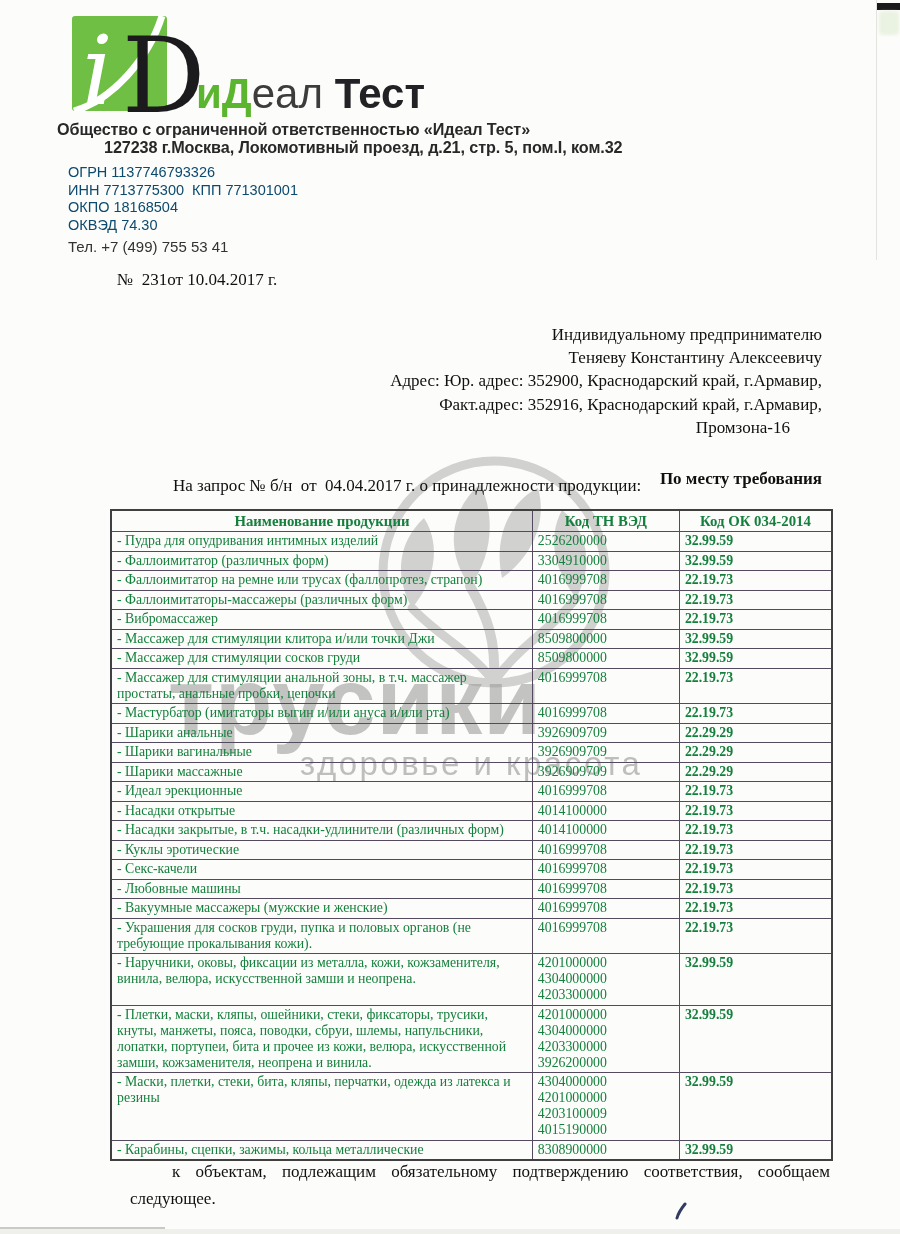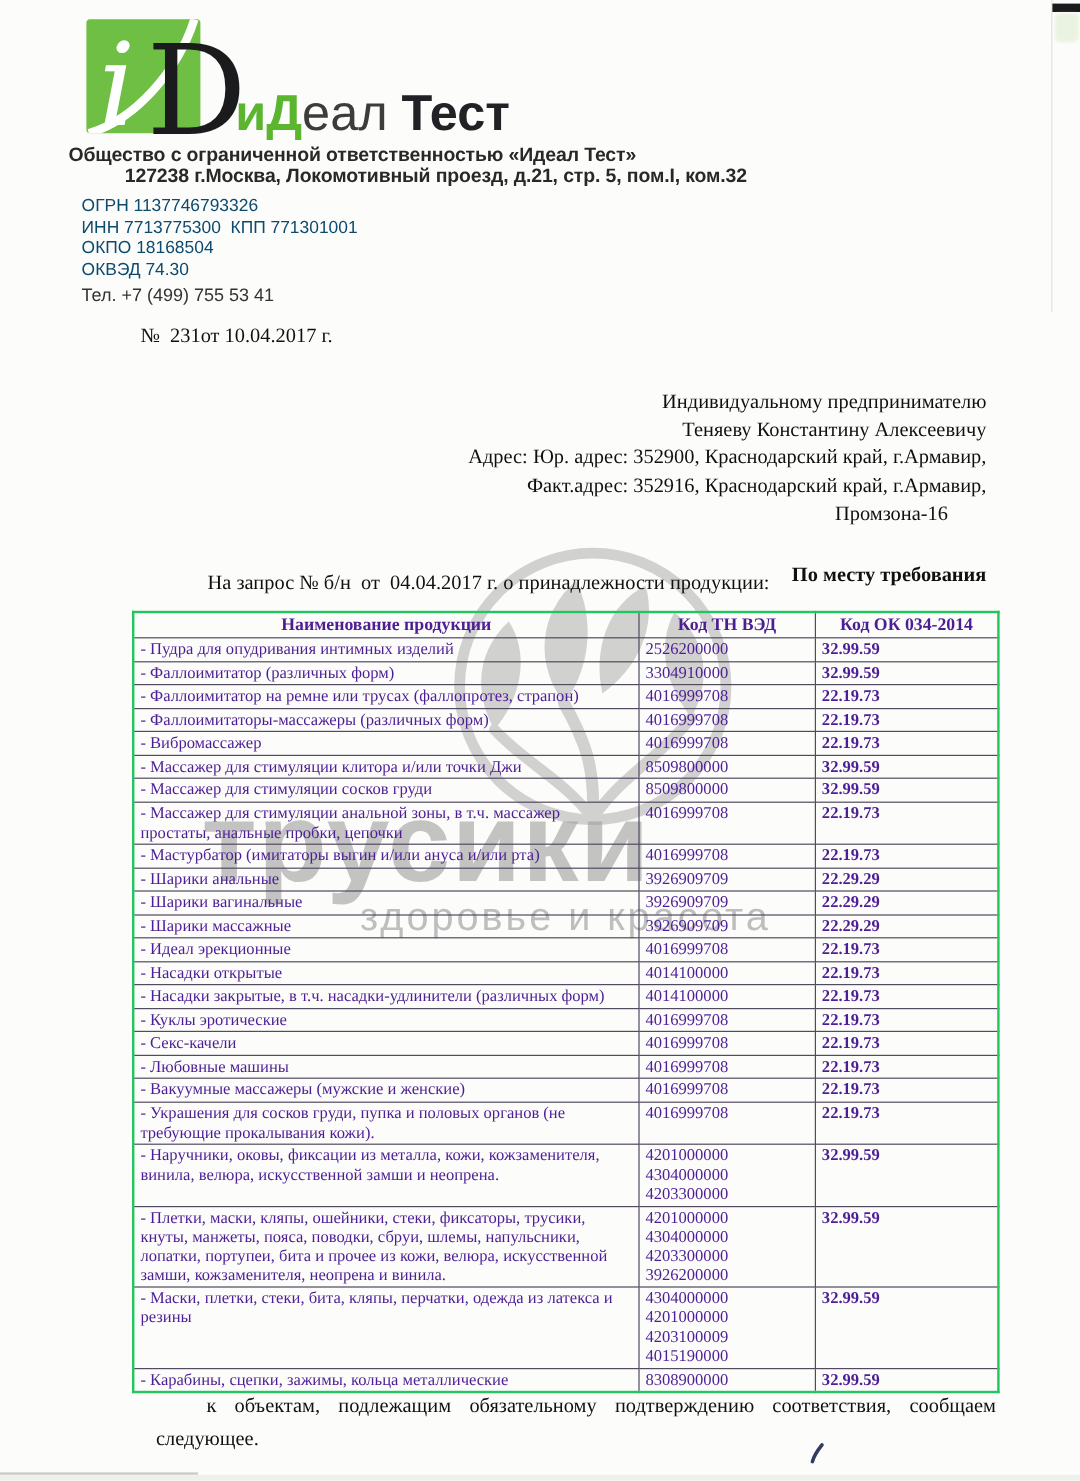--- a/index.html
+++ b/index.html
@@ -23,22 +23,22 @@
   .wordmark{font-family:"Liberation Sans", sans-serif;font-size:42px;line-height:36px;white-space:nowrap;}
   .wm-green{color:#5bb52e;font-weight:bold;}
   .wm-mid{color:#3c3c3c;font-weight:normal;}
   .wm-strong{color:#222226;font-weight:bold;}
   .serif17{font-size:17px;line-height:23.2px;color:#101010;}
   .pre{white-space:pre-wrap;}
   .right-block{text-align:right;margin-top:23px;}
   .bold{font-weight:bold;}
   
   table.products{border-collapse:collapse;width:723px;table-layout:fixed;
-                 font-size:13.8px;line-height:16px;background:transparent;color:#4c1d95;
-                 border:2px solid #22c55e;}
+                 font-size:13.8px;line-height:16px;background:transparent;color:#15803d;
+                 border:2px solid #404040;}
   table.products th, table.products td{border:1.5px solid #544a60;vertical-align:top;
                  padding:1px 5px 1.5px 5px;overflow:hidden;}
   table.products th{font-size:14.8px;font-weight:bold;text-align:center;padding:2px 2px;}
   td.c-name{width:410px;}
   td.c-tn{width:140px;padding-left:9px;white-space:pre-line;}
   td.c-ok{width:145px;padding-left:11px;font-weight:bold;}
   
   .closing{font-size:17px;line-height:27px;text-align:justify;text-indent:42px;
            color:#101010;word-spacing:3px;}
   

